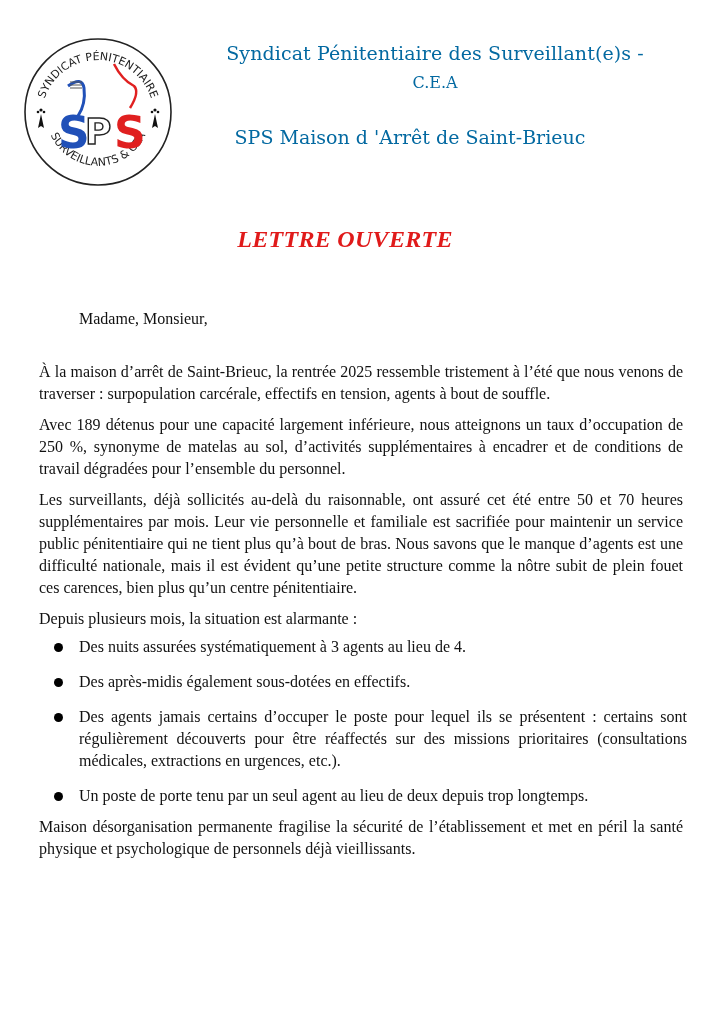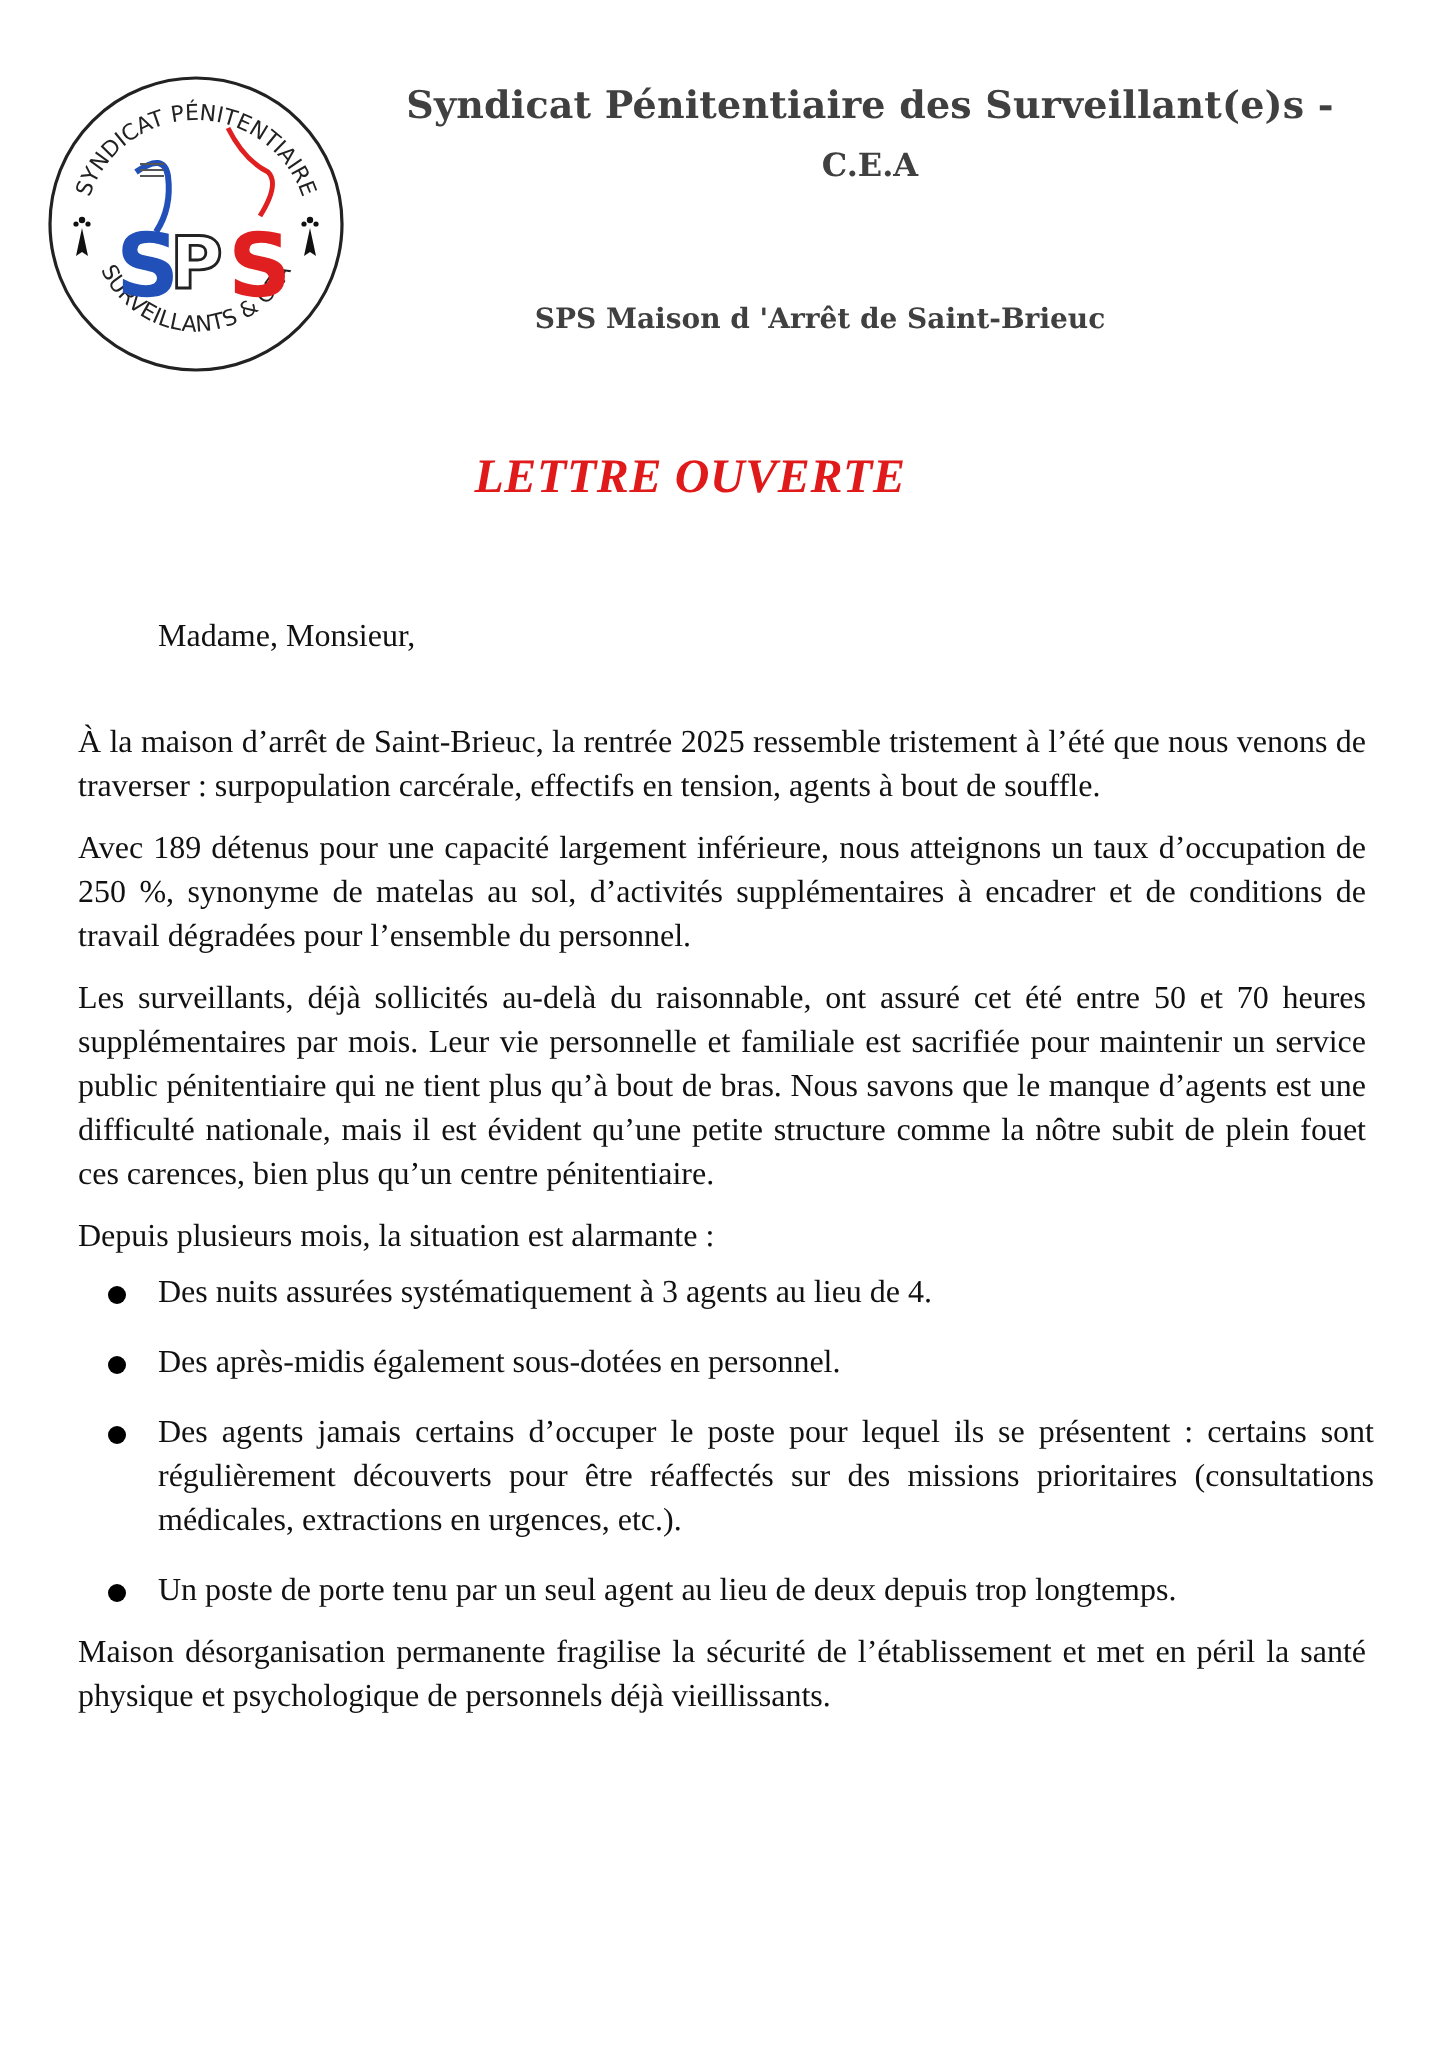--- a/index.html
+++ b/index.html
@@ -22,36 +22,36 @@
     width: 152px;
     height: 152px;
   }
   .header {
     position: absolute;
     left: 180px;
     top: 38px;
     width: 510px;
     text-align: center;
     font-family: "DejaVu Serif", serif;
-    font-weight: bold;
-    color: #404040;
+    font-weight: normal;
+    color: #0369a1;
   }
   .header .org-line1 {
     font-size: 19px;
     line-height: 30px;
     letter-spacing: 0.1px;
   }
   .header .org-line2 {
     font-size: 16px;
     line-height: 30px;
   }
   .header .site {
-    font-size: 14px;
+    font-size: 19px;
     line-height: 30px;
-    margin-top: 47px;
+    margin-top: 24px;
     margin-left: -50px;
   }
   .letter-title {
     position: absolute;
     left: 0;
     top: 226px;
     width: 690px;
     text-align: center;
     font-family: Liberation Serif, serif;
     font-weight: bold;
@@ -155,21 +155,21 @@
   <p class="para p2">Avec 189 détenus pour une capacité largement inférieure, nous atteignons un taux d’occupation de 250 %, synonyme de matelas au sol, d’activités supplémentaires à encadrer et de conditions de travail dégradées pour l’ensemble du personnel.</p>
   <p class="para p3">Les surveillants, déjà sollicités au-delà du raisonnable, ont assuré cet été entre 50 et 70 heures supplémentaires par mois. Leur vie personnelle et familiale est sacrifiée pour maintenir un service public pénitentiaire qui ne tient plus qu’à bout de bras. Nous savons que le manque d’agents est une difficulté nationale, mais il est évident qu’une petite structure comme la nôtre subit de plein fouet ces carences, bien plus qu’un centre pénitentiaire.</p>
   <p class="para p4">Depuis plusieurs mois, la situation est alarmante :</p>
   <ul class="bullets">
     <li>
       <span class="dot"></span>
       <span>Des nuits assurées systématiquement à 3 agents au lieu de 4.</span>
     </li>
     <li>
       <span class="dot"></span>
-      <span>Des après-midis également sous-dotées en personnel.</span>
+      <span>Des après-midis également sous-dotées en effectifs.</span>
     </li>
     <li>
       <span class="dot"></span>
       <span>Des agents jamais certains d’occuper le poste pour lequel ils se présentent : certains sont régulièrement découverts pour être réaffectés sur des missions prioritaires (consultations médicales, extractions en urgences, etc.).</span>
     </li>
     <li>
       <span class="dot"></span>
       <span>Un poste de porte tenu par un seul agent au lieu de deux depuis trop longtemps.</span>
     </li>
   </ul>

